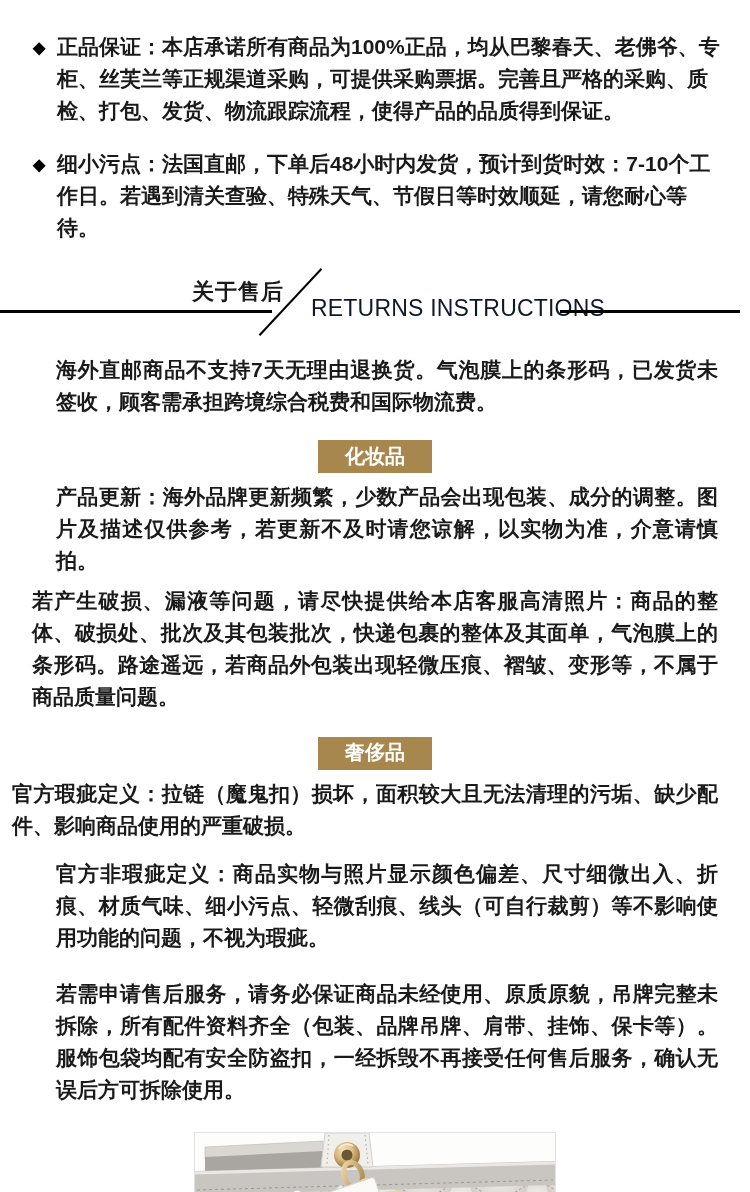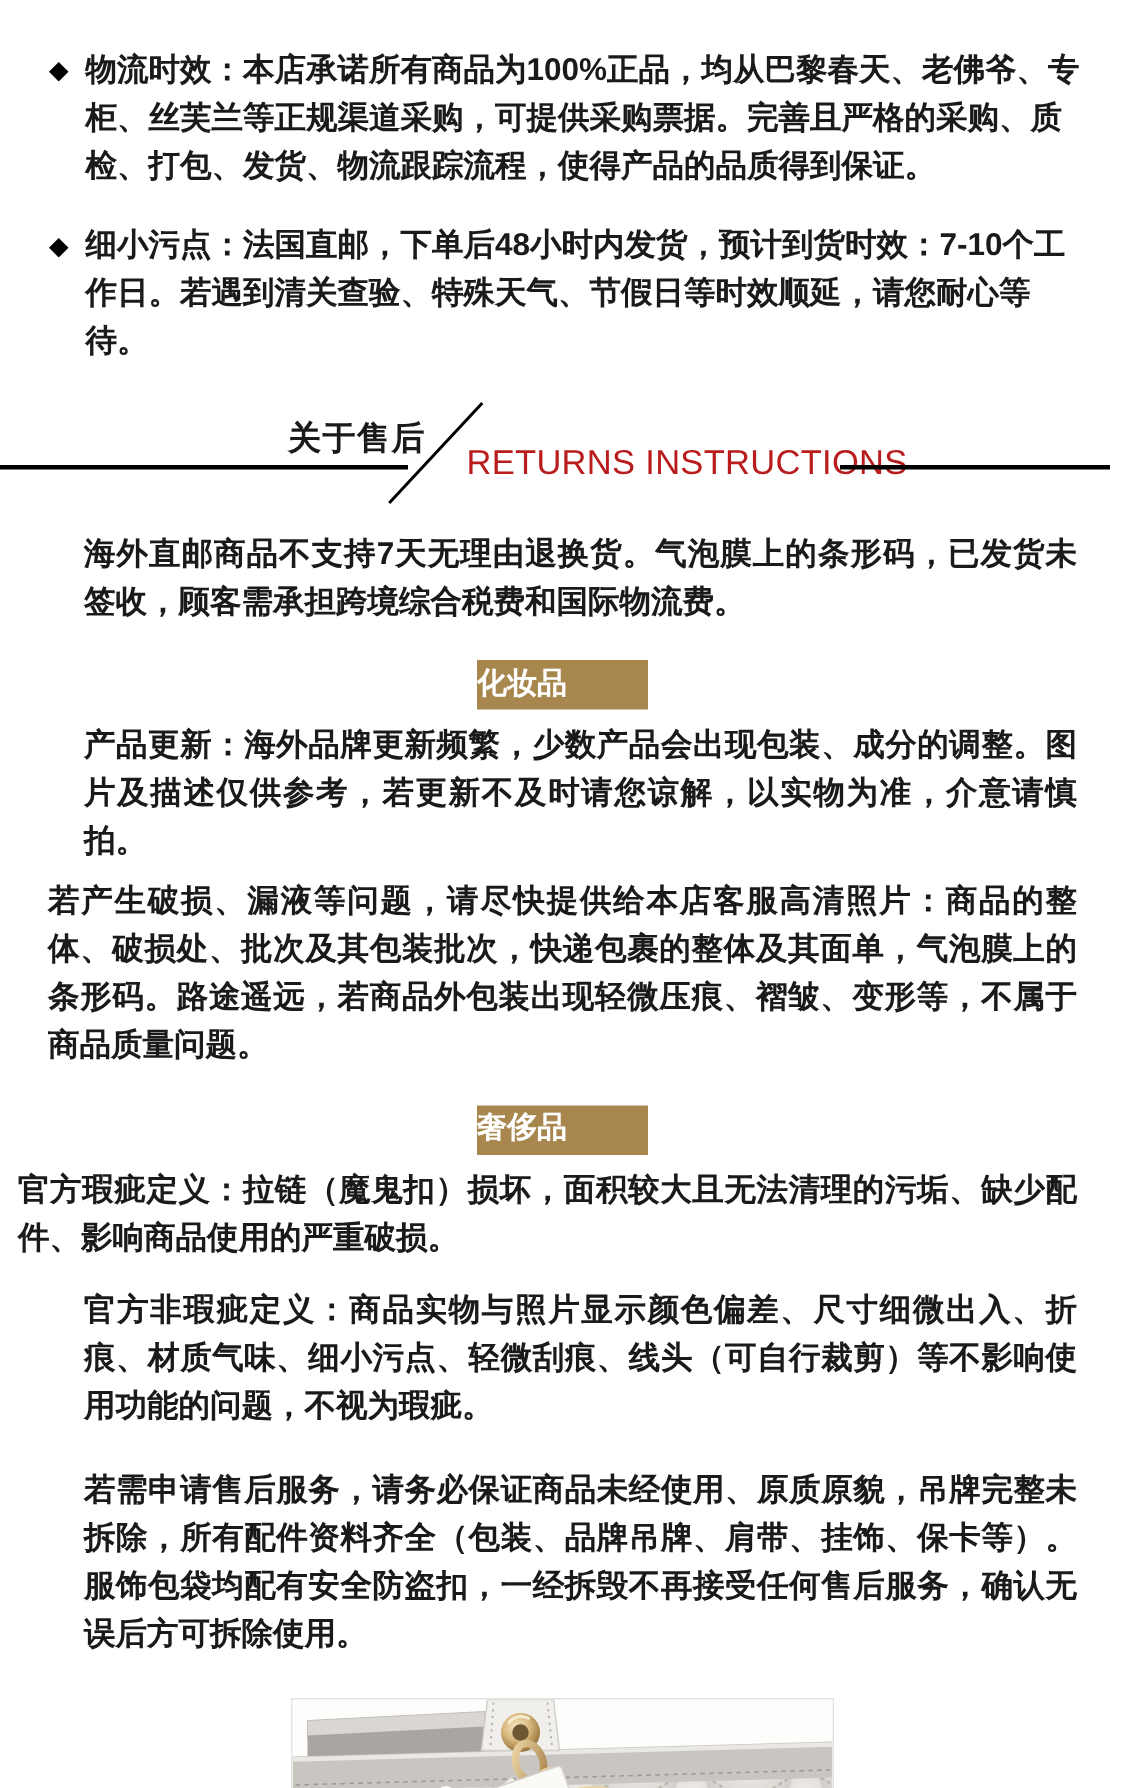--- a/index.html
+++ b/index.html
@@ -17,49 +17,49 @@
   .notices { padding-left: 33px; padding-right: 30px; }
   .notice { position: relative; padding-left: 24px; font-size: 21px; line-height: 32px; font-weight: 700; }
   .notice .bullet { position: absolute; left: 0; top: 1px; font-size: 16px; color:#000; }
 
   
   .sec-header { position: relative; height: 72px; margin-top: 26px; }
   .sec-header .line-left  { position:absolute; left:0;   top:40px; width:272px; height:3px; background:#000; }
   .sec-header .line-right { position:absolute; left:560px; top:40px; width:180px; height:3px; background:#000; }
   .sec-header .slash { position:absolute; left:245px; top:31px; width:91px; height:2px; background:#000; transform:rotate(-47deg); }
   .sec-header .cn { position:absolute; left:192px; top:7px;  font-size:22px; font-weight:700; letter-spacing:1px; }
-  .sec-header .en { position:absolute; left:311px; top:25px; font-size:23px; font-weight:400; letter-spacing:0.2px; color:#b91c1c; }
+  .sec-header .en { position:absolute; left:311px; top:25px; font-size:23px; font-weight:400; letter-spacing:0.2px; color:#0f172a; }
 
   
   .para { margin: 0 32px 0 56px; font-size:21px; line-height:32px; font-weight:700; text-align: justify; }
   .intro { margin-top: 12px; }
   .p-c1 { margin-top: 8px; }
   .p-c2 { margin-top: 8px; margin-left: 32px; }
   .p-l1 { margin-top: 8px; margin-left: 12px; }
   .p-l2 { margin-top: 16px; }
   .p-l3 { margin-top: 24px; }
 
   
   .badge { display:block; width:114px; height:33px; margin:22px auto 0 auto;
            background:#A7874E; color:#ffffff; font-size:20px; font-weight:700;
-           text-align:left; line-height:33px; }
+           text-align:center; line-height:33px; }
   .badge.badge-lux { margin-top:24px;font-family:Liberation Mono, monospace; }
 
   
   .figure { margin-top: 26px; text-align:center; }
   .photo-frame { display:inline-block; width:362px; height:213px; border:1px solid #e2e2e0; background:#fdfdfc; }
 </style>
 </head>
 <body>
 
 <div class="page">
 
   <div class="notices">
     <p class="notice">
-      <span class="bullet">◆</span><span>物流时效：</span><span>本店承诺所有商品为100%正品，均从巴黎春天、老佛爷、专柜、丝芙兰等正规渠道采购，可提供采购票据。完善且严格的采购、质检、打包、发货、物流跟踪流程，使得产品的品质得到保证。</span>
+      <span class="bullet">◆</span><span>正品保证：</span><span>本店承诺所有商品为100%正品，均从巴黎春天、老佛爷、专柜、丝芙兰等正规渠道采购，可提供采购票据。完善且严格的采购、质检、打包、发货、物流跟踪流程，使得产品的品质得到保证。</span>
     </p>
     <p class="notice">
       <span class="bullet">◆</span><span>细小污点：</span><span>法国直邮，下单后48小时内发货，预计到货时效：7-10个工作日。若遇到清关查验、特殊天气、节假日等时效顺延，请您耐心等待。</span>
     </p>
   </div>
 
   <div class="sec-header">
     <div class="line-left"></div>
     <div class="cn">关于售后</div>
     <div class="slash"></div>

